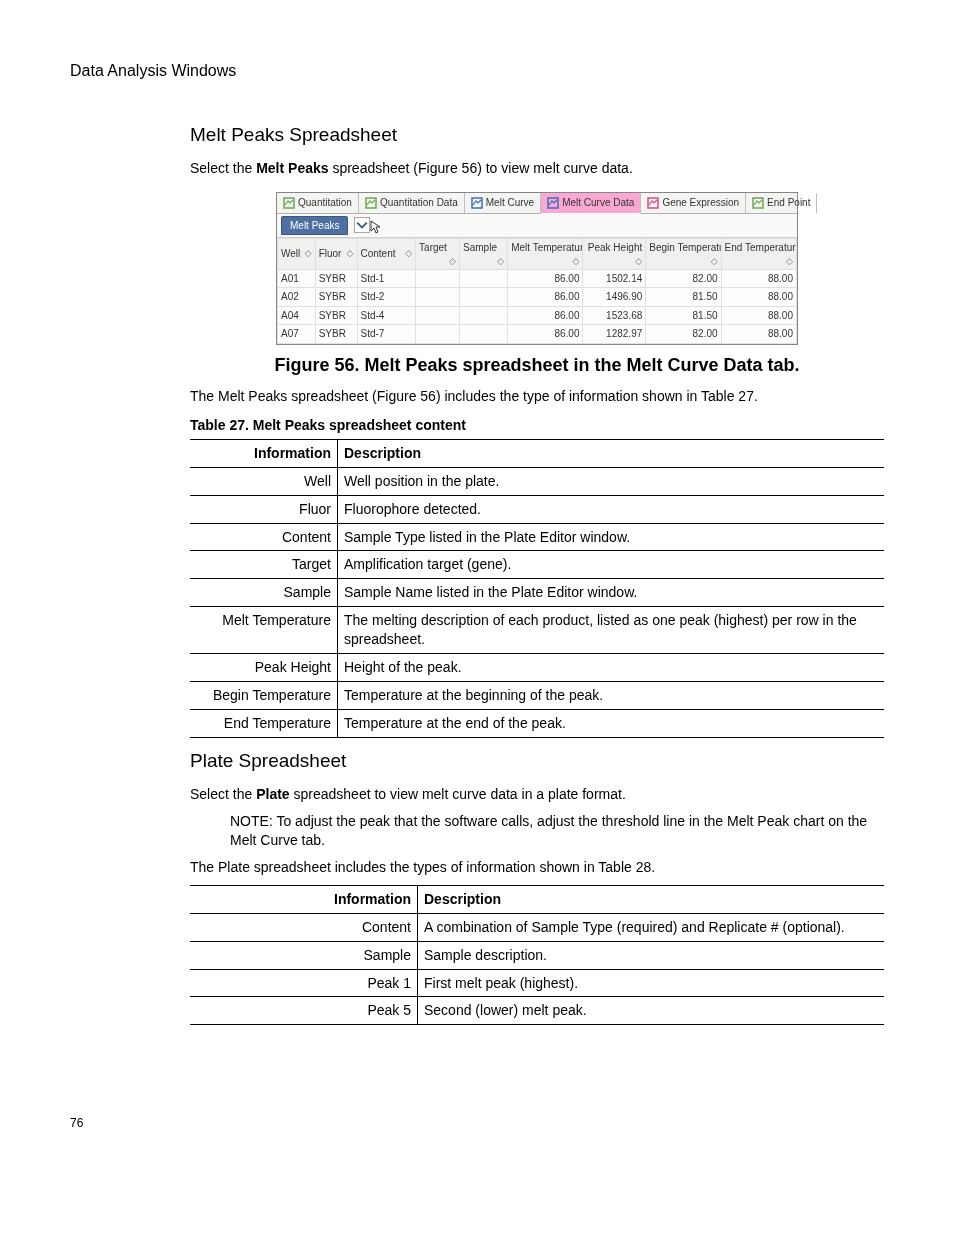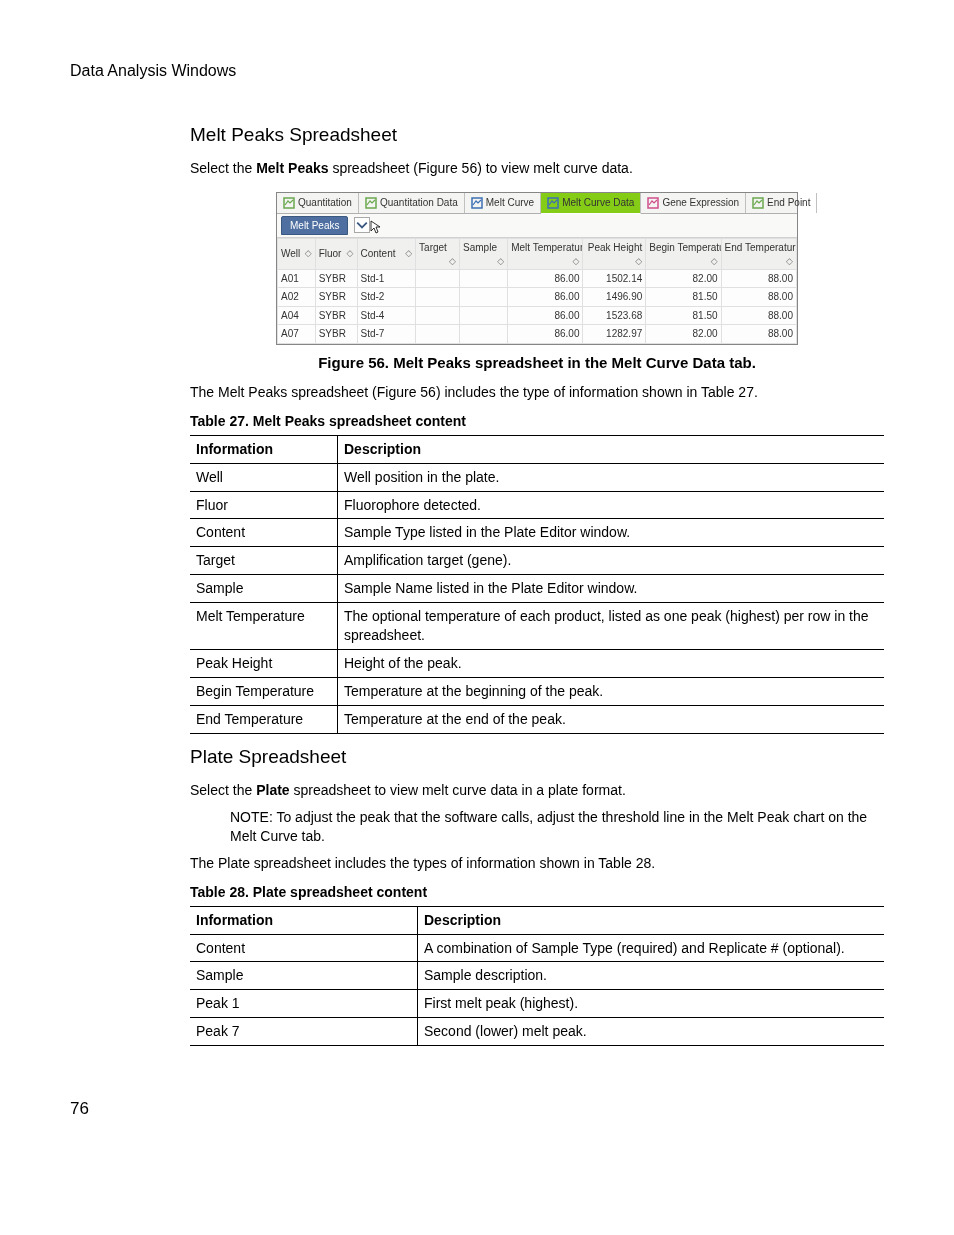--- a/index.html
+++ b/index.html
@@ -26,21 +26,21 @@
     background: #fdfdfd;
     font-size: 10px;
     color: #333;
   }
   .tab-bar { display: flex; border-bottom: 1px solid #b0b0b0; background:#f4f4f2; }
   .tab {
     display: flex; align-items: center; gap: 3px;
     padding: 3px 6px; border-right: 1px solid #c0c0c0;
     white-space: nowrap;
   }
-  .tab.active { background:#84cc16; border-bottom:1px solid #fff; margin-bottom:-1px;}
+  .tab.active { background:#f9a8d4; border-bottom:1px solid #fff; margin-bottom:-1px;}
   .tab-icon { width:12px; height:12px; }
   .sub-bar { display:flex; align-items:center; background:#f9f9f7; border-bottom:1px solid #d0d0d0; padding:2px 4px; gap:6px;}
   .sub-tab {
     background:#4e6fa0; color:#fff; font-size:10px; padding:2px 8px 2px 8px;
     border-radius:2px 2px 0 0; border:1px solid #3a5880;
   }
   .dropdown-arrow {
     width:14px; height:14px; border:1px solid #a8a8a8; background:#fff;
     display:flex; align-items:center; justify-content:center;
   }
@@ -48,37 +48,37 @@
   .sheet {
     border-collapse: collapse; width:100%; font-size:10px; table-layout:fixed;
   }
   .sheet th, .sheet td {
     border:1px solid #e0e0e0; padding:2px 3px; overflow:hidden; white-space:nowrap;
     text-align:left;
   }
   .sheet th { background:#f0f0ee; font-weight:normal; position:relative; }
   .sheet td.num, .sheet th.num { text-align:right; }
   .diamond { font-size:9px; color:#777; float:right; margin-left:3px;}
-  .figure-caption { text-align:center; font-weight:bold; font-size:15px; margin:8px 0 10px 0;}
+  .figure-caption { text-align:center; font-weight:bold; font-size:18px; margin:8px 0 10px 0;}
   
   .table-label { font-weight:bold; font-size:14px; margin: 10px 0 4px 0;}
   table.desc {
     border-collapse: collapse; width:100%; font-size:14px;
     border-top: 1.5px solid #000; border-bottom:1.5px solid #000;
   }
   table.desc th, table.desc td {
     text-align:left; vertical-align:top; padding:4px 6px;
   }
   table.desc th { font-weight:bold; border-bottom:1px solid #000;}
   table.desc tr td { border-top:1px solid #000;}
   table.desc td:first-child, table.desc th:first-child {
-    width: 135px; border-right:1px solid #000;
+    width: 135px; border-right:1px solid #000;text-align:right;
   }
   table.desc.wide td:first-child, table.desc.wide th:first-child { width: 215px; }
-  .page-number { font-size:17px; margin-top:52px; }
+  .page-number { font-size:12px; margin-top:90px; }
 </style>
 </head>
 <body>
 
 <div class="page-header">Data Analysis Windows</div>
 
 <div class="content-block">
 
   <h2 class="section-title">Melt Peaks Spreadsheet</h2>
   <p>
@@ -244,21 +244,21 @@
         <tr>
           <td>Target</td>
           <td>Amplification target (gene).</td>
         </tr>
         <tr>
           <td>Sample</td>
           <td>Sample Name listed in the Plate Editor window.</td>
         </tr>
         <tr>
           <td>Melt Temperature</td>
-          <td>The optional temperature of each product, listed as one peak (highest) per row in the spreadsheet.</td>
+          <td>The melting description of each product, listed as one peak (highest) per row in the spreadsheet.</td>
         </tr>
         <tr>
           <td>Peak Height</td>
           <td>Height of the peak.</td>
         </tr>
         <tr>
           <td>Begin Temperature</td>
           <td>Temperature at the beginning of the peak.</td>
         </tr>
         <tr>
@@ -267,21 +267,20 @@
         </tr>
       </tbody>
   </table>
 
   <h2 class="section-title" style="">Plate Spreadsheet</h2>
   <p>
     <span>Select the </span><span class="bold">Plate</span><span> spreadsheet to view melt curve data in a plate format.</span>
   </p>
   <p class="note-block">NOTE: To adjust the peak that the software calls, adjust the threshold line in the Melt Peak chart on the Melt Curve tab.</p>
   <p>The Plate spreadsheet includes the types of information shown in Table 28.</p>
-  <div class="table-label">Table 28. Plate spreadsheet content</div>
 
   <table class="desc wide">
     <thead>
         <tr>
       <th>Information</th>
       <th>Description</th>
     </tr>
       </thead>
     <tbody id="t28-body">
         <tr>
@@ -290,21 +289,21 @@
         </tr>
         <tr>
           <td>Sample</td>
           <td>Sample description.</td>
         </tr>
         <tr>
           <td>Peak 1</td>
           <td>First melt peak (highest).</td>
         </tr>
         <tr>
-          <td>Peak 7</td>
+          <td>Peak 5</td>
           <td>Second (lower) melt peak.</td>
         </tr>
       </tbody>
   </table>
 
 </div>
 
 <div class="page-number">76</div>
 
 </body></html>

